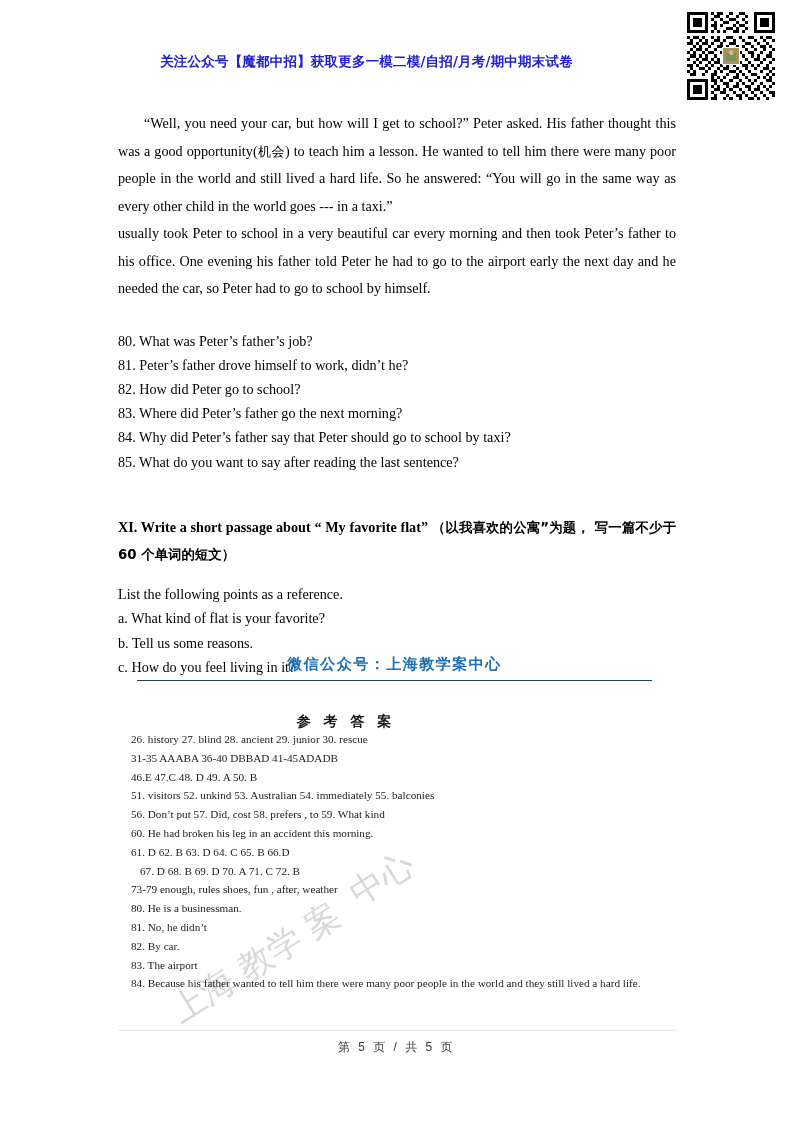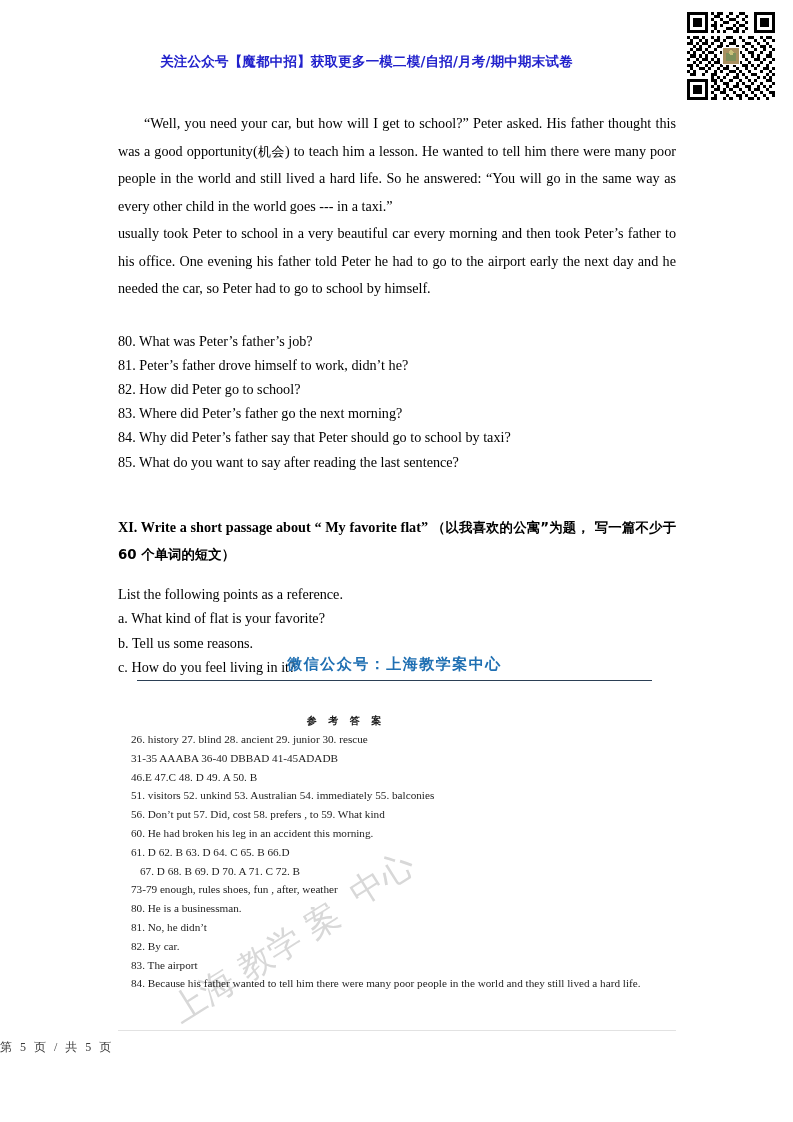--- a/index.html
+++ b/index.html
@@ -136,21 +136,21 @@
     position: absolute;
     left: 131px;
     top: 712px;
     width: 545px;
   }
   .answers-title {
     text-align: center;
     width: 300px;
     margin-left: 65px;
     font-family: "DejaVu Sans", "Liberation Sans", sans-serif;
-    font-size: 10px;
+    font-size: 14px;
     font-weight: bold;
     letter-spacing: 4px;
     line-height: 18px;
     color: #1a1a1a;
   }
   .ans-line {
     font-size: 11.2px;
     line-height: 18.8px;
     color: #1c1c1c;
     white-space: nowrap;
@@ -189,22 +189,22 @@
     width: 558px;
     border: 0;
     border-top: 1px solid #e2e2e2;
     margin: 0;
   }
   .footer {
     position: absolute;
     left: 0;
     top: 1039px;
     width: 793px;
-    text-align: left;
-    font-family: Liberation Serif, serif;
+    text-align: center;
+    font-family: Liberation Sans, sans-serif;
     font-size: 12px;
     letter-spacing: 2.5px;
     color: #3a3a3a;
   }
 </style>
 </head>
 <body>
 
 <div class="page">
 

